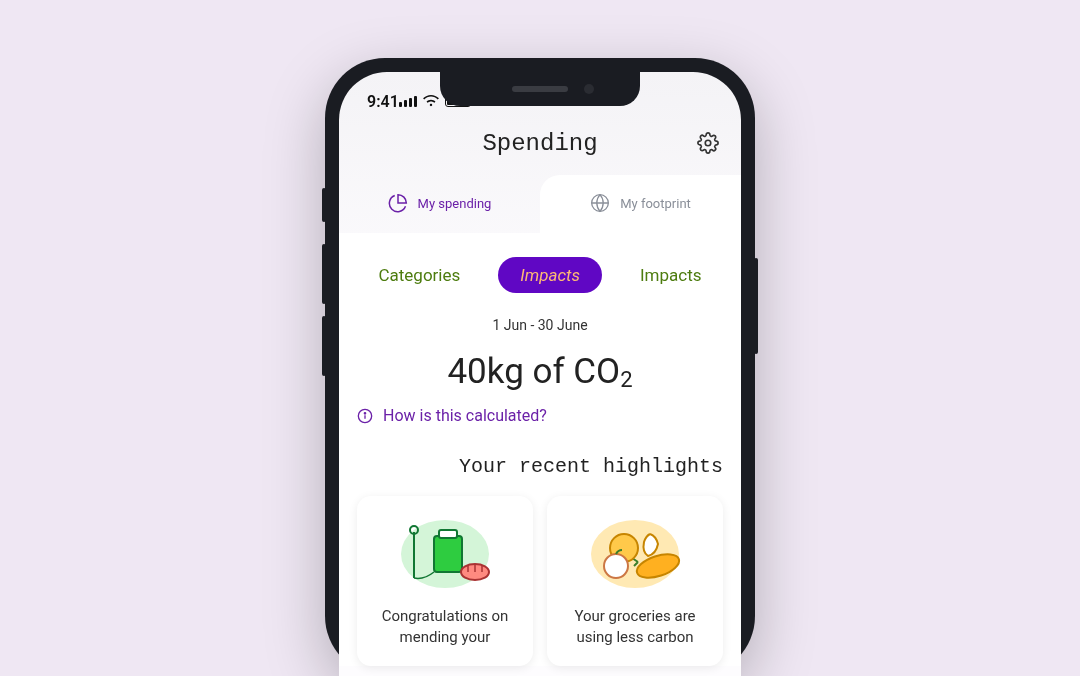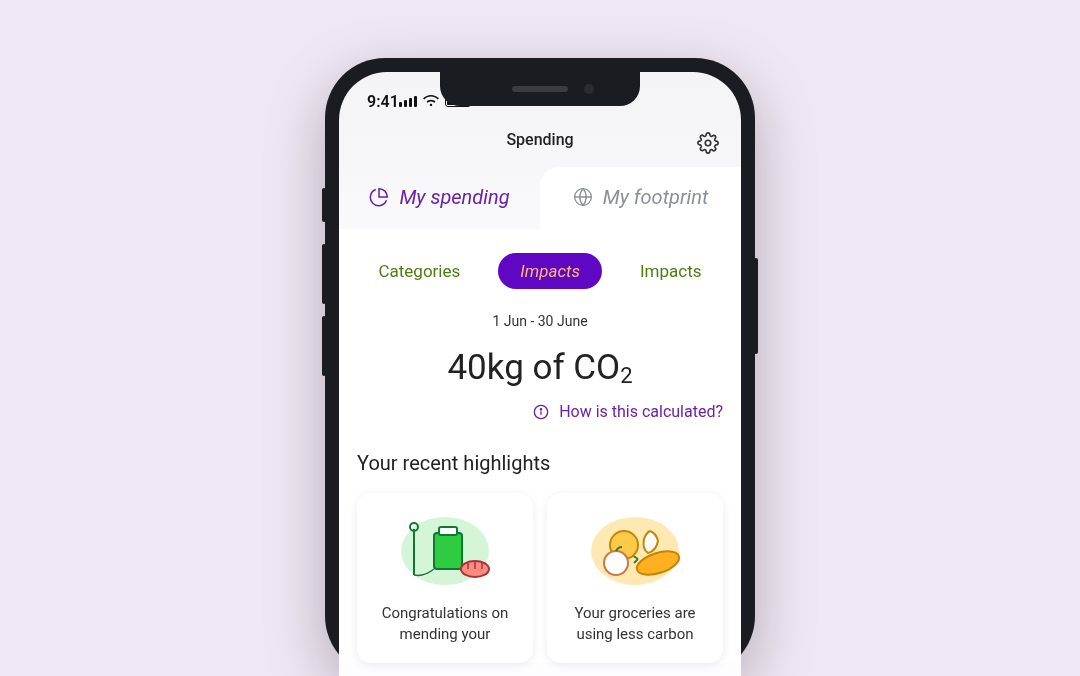--- a/index.html
+++ b/index.html
@@ -75,28 +75,27 @@
   .battery{width:26px;height:12px;border:1.5px solid #111;border-radius:3px;position:relative;}
   .battery::after{content:"";position:absolute;right:-4px;top:3px;width:2px;height:5px;background:#111;border-radius:1px;}
   .battery i{position:absolute;left:1px;top:1px;bottom:1px;right:1px;background:#111;border-radius:1px;}
   .header {
     display: flex;
     align-items: center;
     justify-content: center;
     padding: 14px 20px 18px;
     position: relative;
   }
-  .header h1 { font-size: 16px; font-weight: 500; color: #222; }
+  .header h1 { font-size: 24px; font-weight: 500; color: #222; font-family: Liberation Mono, monospace; }
   .gear {
     position: absolute; right: 22px; top: 16px;
   }
   .tabs {
     display: flex;
-    font-size: 20px;
-    font-style: italic;
+    font-size: 13px;
   }
   .tab {
     flex: 1;
     display: flex;
     align-items: center;
     justify-content: center;
     gap: 10px;
     padding: 18px 0 20px;
     color: #6b21a8;
     cursor: pointer;
@@ -125,24 +124,24 @@
     border-radius: 999px;
     padding: 8px 22px;
     font-style: italic;
   }
   .estimate { text-align: center; }
   .estimate .lbl { font-size: 17px; color: #333; margin-bottom: 10px; }
   .estimate .range { font-size: 14px; color: #333; margin-bottom: 18px; }
   .estimate .big { font-size: 35px; color: #222; font-weight: 400; margin-bottom: 14px; }
   .estimate .big sub { font-size: 22px; vertical-align: baseline; position:relative; bottom:-4px;}
   .howcalc {
-    display:flex; gap:10px; align-items:center; justify-content:flex-end;
+    display:flex; gap:10px; align-items:center; justify-content:flex-start;
     color:#6b21a8; font-size:16px; margin-bottom: 30px; cursor:pointer;
   }
-  .highlights-title { text-align:left; font-size:20px; color:#222; margin-bottom:18px; }
+  .highlights-title { text-align:right; font-size:20px; color:#222; margin-bottom:18px;font-family:Liberation Mono, monospace; }
   .cards { display:flex; gap:14px; }
   .card {
     flex:1; background:#fff; border-radius:14px;
     box-shadow: 0 2px 10px rgba(0,0,0,0.08);
     padding: 18px 14px;
     text-align:center;
   }
   .illus { height:78px; display:flex; align-items:center; justify-content:center; margin-bottom:14px;}
   .card p { font-size:15px; color:#333; line-height:1.4; }
 </style>

